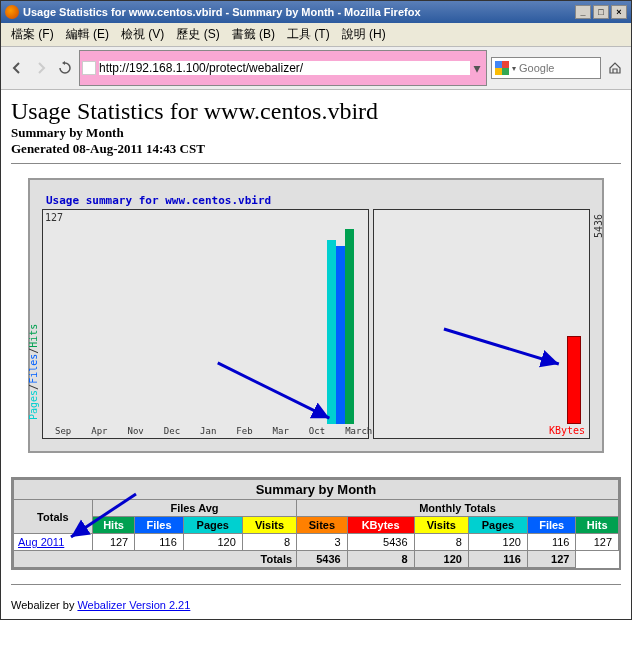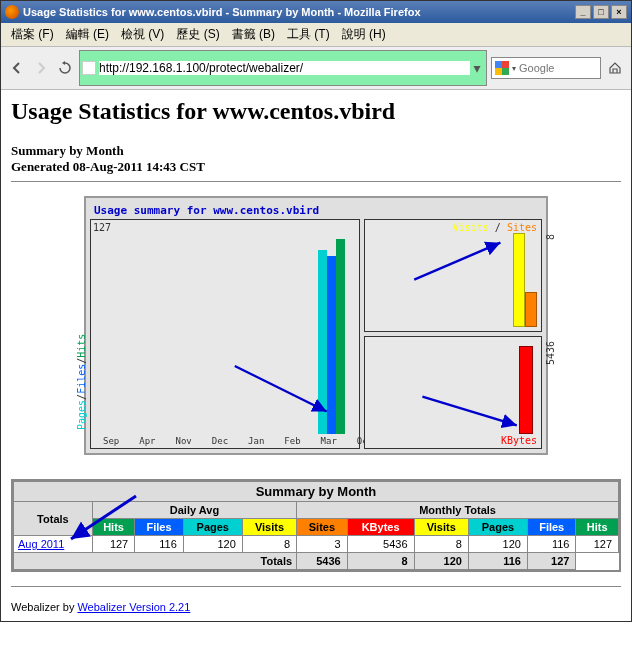--- a/index.html
+++ b/index.html
@@ -13,38 +13,38 @@
   .winbtns { display: flex; gap: 2px; }
   .winbtn { width: 16px; height: 14px; background: #d4d0c8; border: 1px solid #888; font-size: 9px; text-align: center; line-height: 12px; color: #000; font-family: sans-serif; cursor: pointer; }
   
   
   .menubar { background: #ece9d8; display: flex; padding: 1px 4px; font-family: "PMingLiU", sans-serif; font-size: 12px; border-bottom: 1px solid #bbb; }
   .menuitem { padding: 2px 6px; cursor: pointer; }
   
   
   .navbar { background: #eee; display: flex; align-items: center; padding: 3px 6px; gap: 4px; border-bottom: 1px solid #bbb; font-family: sans-serif; }
   .navbtn { width: 20px; height: 20px; display: flex; align-items: center; justify-content: center; border: 1px solid transparent; border-radius: 3px; cursor: pointer; color: #555; }
-  .urlbox { flex: 1; display: flex; align-items: center; border: 1px solid #888; background: #86efac; height: 22px; padding: 17px 2px; }
+  .urlbox { flex: 1; display: flex; align-items: center; border: 1px solid #888; background: #f9a8d4; height: 22px; padding: 17px 2px; }
   .urlbox .pageicon { width: 14px; height: 14px; border: 1px solid #ccc; background: #fff; margin-right: 3px; }
   .urlbox input { flex: 1; border: none; outline: none; font-size: 12px; font-family: sans-serif; }
   .urldrop { width: 14px; text-align: center; color: #555; cursor: pointer; }
   .searchbox { width: 110px; display: flex; align-items: center; border: 1px solid #888; background: #fff; height: 22px; padding: 0 3px; gap: 3px; }
   .gicon { width: 14px; height: 14px; background: #fff; display: grid; grid-template: 1fr 1fr / 1fr 1fr; }
   .gicon span:nth-child(1){background:#4285f4;} .gicon span:nth-child(2){background:#ea4335;}
   .gicon span:nth-child(3){background:#fbbc05;} .gicon span:nth-child(4){background:#34a853;}
   .searchbox input { flex: 1; border: none; outline: none; font-size: 11px; color: #888; width: 50px; }
   
   
   .content { padding: 8px 10px; }
-  h1 { font-size: 24px; font-weight: bold; margin-bottom: 18px; }
+  h1 { font-size: 24px; font-weight: normal; }
   .subline { font-size: 13px; font-weight: bold; }
   hr { margin: 6px 0 14px 0; border: none; border-top: 1px solid #888; }
   
   
-  .chart-frame { border: 2px solid #999; padding: 4px; width: 464px; margin: 0 auto; background: #e0e0e0; }
+  .chart-frame { border: 2px solid #999; padding: 12px; width: 576px; margin: 0 auto; background: #e0e0e0; }
   .chart-title { font-family: monospace; font-size: 11px; font-weight: bold; color: #0000cc; padding: 2px 4px; }
   .chart-body { display: flex; height: 230px; gap: 4px; position: relative; }
   .chart-left { flex: 1.5; border: 1px solid #333; background: #e8e8e8; position: relative; }
   .chart-right { flex: 1; display: flex; flex-direction: column; gap: 4px; }
   .chart-r1, .chart-r2 { flex: 1; border: 1px solid #333; background: #e8e8e8; position: relative; }
   .ylabel-left { position: absolute; left: 2px; top: 2px; font-family: monospace; font-size: 10px; color: #333; }
   .axis-lbl { position: absolute; font-family: monospace; font-size: 10px; }
   .months-axis { position: absolute; bottom: 2px; left: 12px; right: 2px; font-family: monospace; font-size: 9px; color: #333; display: flex; justify-content: space-between; gap: 20px; }
   .months-axis span { width: 18px; text-align: center; }
   .bar { position: absolute; bottom: 14px; }
@@ -173,36 +173,20 @@
           <svg class="arrow-svg" style="left:0;top:0;width:100%;height:100%;" viewBox="0 0 335 230">
             <defs>
                 <marker id="ah1" markerWidth="8" markerHeight="8" refX="6" refY="3" orient="auto">
                   <path d="M0,0 L6,3 L0,6 Z" fill="#0000cc"></path>
                 </marker>
               </defs>
             <line x1="180" y1="155" x2="295" y2="212" stroke="#0000cc" stroke-width="3" marker-end="url(#ah1)"></line>
           </svg>
         </div>
         <div class="chart-right">
-          <div class="chart-r1">
-            <span class="axis-lbl" style="right:4px;top:2px;">
-              <span style="color:#ffff00">Visits</span><span style="color:#333"> / </span><span style="color:#ff8000">Sites</span>
-            </span>
-            <span class="axis-lbl" style="right:-4px;top:14px;transform:rotate(-90deg);transform-origin:right top;color:#333;">8</span>
-            <div class="bar" style="bottom:4px;right:16px;width:12px;height:94px;background:#ffff00;border:1px solid #aa0;"></div>
-            <div class="bar" style="bottom:4px;right:4px;width:12px;height:35px;background:#ff8000;border:1px solid #a50;"></div>
-            <svg class="arrow-svg" style="left:0;top:0;width:100%;height:100%;" viewBox="0 0 215 110">
-              <defs>
-                  <marker id="ah2" markerWidth="8" markerHeight="8" refX="6" refY="3" orient="auto">
-                    <path d="M0,0 L6,3 L0,6 Z" fill="#0000cc"></path>
-                  </marker>
-                </defs>
-              <line x1="60" y1="60" x2="165" y2="15" stroke="#0000cc" stroke-width="3" marker-end="url(#ah2)"></line>
-            </svg>
-          </div>
           <div class="chart-r2">
             <span class="axis-lbl" style="right:4px;bottom:2px;color:#ff0000;">KBytes</span>
             <span class="axis-lbl" style="right:-4px;top:4px;transform:rotate(-90deg);transform-origin:right top;color:#333;">5436</span>
             <div class="bar" style="bottom:14px;right:8px;width:14px;height:88px;background:#ff0000;border:1px solid #800;"></div>
             <svg class="arrow-svg" style="left:0;top:0;width:100%;height:100%;" viewBox="0 0 215 110">
               <defs>
                   <marker id="ah3" markerWidth="8" markerHeight="8" refX="6" refY="3" orient="auto">
                     <path d="M0,0 L6,3 L0,6 Z" fill="#0000cc"></path>
                   </marker>
                 </defs>
@@ -225,21 +209,21 @@
       </svg>
 
       <div class="tbl-wrap">
         <table>
           <tbody>
               <tr>
                 <th class="hdr-title" colspan="11">Summary by Month</th>
               </tr>
           <tr>
             <th rowspan="2" class="grp-hdr">Totals</th>
-            <th colspan="4" class="grp-hdr">Daily Avg</th>
+            <th colspan="4" class="grp-hdr">Files Avg</th>
             <th colspan="6" class="grp-hdr">Monthly Totals</th>
           </tr>
           <tr>
             <th class="col-hits">Hits</th>
             <th class="col-files">Files</th>
             <th class="col-pages">Pages</th>
             <th class="col-visits">Visits</th>
             <th class="col-sites">Sites</th>
             <th class="col-kbytes">KBytes</th>
             <th class="col-visits">Visits</th>

